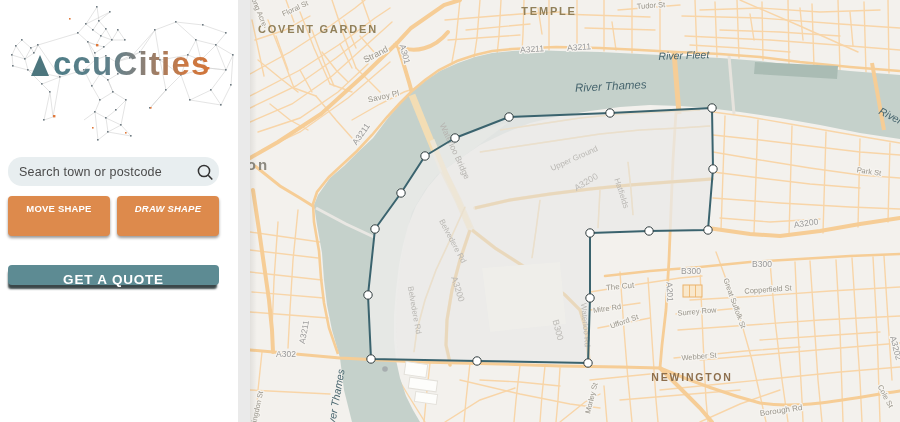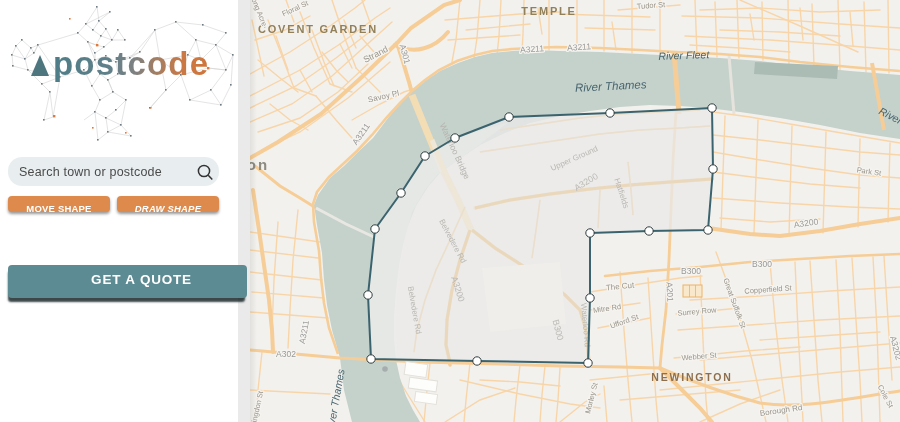--- a/index.html
+++ b/index.html
@@ -11,24 +11,24 @@
   .logo{position:absolute;left:0;top:0;width:238px;height:150px;}
   .logotext{position:absolute;left:53px;top:45px;font-size:33px;font-weight:bold;letter-spacing:1.2px;
     background:linear-gradient(90deg,#4e7d87 0%,#5f808a 35%,#7d8181 52%,#a87d5f 68%,#cc7843 84%,#d0753a 100%);
     -webkit-background-clip:text;background-clip:text;color:transparent;}
   .tri{position:absolute;left:31px;top:55px;width:0;height:0;
     border-left:9.5px solid transparent;border-right:9.5px solid transparent;border-bottom:21px solid #4d767e;}
   .search{position:absolute;left:8px;top:157px;width:211px;height:29px;background:#e8eef0;border-radius:14px;}
   .search span{position:absolute;left:11px;top:8px;font-size:12.5px;color:#4a4a4a;letter-spacing:.2px;}
   .btn{position:absolute;border-radius:4px;color:#fff;font-weight:bold;text-align:center;
     box-shadow:0 2px 3px rgba(0,0,0,0.4);}
-  .btn-or{background:#dd8a4c;top:196px;width:102px;height:16px;font-size:9.5px;letter-spacing:0.2px;line-height:26px;text-align:center;}
+  .btn-or{background:#dd8a4c;top:196px;width:102px;height:40px;font-size:9.5px;letter-spacing:0.2px;line-height:26px;text-align:center;}
   #b1{left:8px;} #b2{left:117px;width:102px;font-style:italic;}
   .btn-gr{background:#8b8b8b;left:8px;top:228px;width:211px;height:23px;font-size:9.5px;letter-spacing:0.2px;line-height:24px;box-shadow:0 3px 2px rgba(20,40,40,0.55);}
-  .btn-teal{background:#5d8b93;left:8px;top:265px;width:211px;height:33px;font-size:13.5px;letter-spacing:0.8px;line-height:30px;box-shadow:-1px 5px 2px -1px rgba(10,25,28,0.8);padding-left:28px;}
+  .btn-teal{background:#5d8b93;left:8px;top:265px;width:211px;height:20px;font-size:13.5px;letter-spacing:0.8px;line-height:30px;box-shadow:-1px 5px 2px -1px rgba(10,25,28,0.8);}
 </style>
 </head>
 <body>
 
 <div class="mapwrap">
 <svg class="mapsvg" width="900" height="422" viewBox="0 0 900 422">
 
 <rect x="240" y="0" width="660" height="422" fill="#f3f1ed"></rect>
 
 <g stroke="#f8d5a8" stroke-width="1.4" fill="none" stroke-linecap="round">
@@ -449,21 +449,21 @@
           <rect x="150" y="107" width="1.6" height="1.6"></rect>
           <rect x="271" y="46" width="1.6" height="1.6"></rect>
           <rect x="69" y="18" width="1.6" height="1.6"></rect>
 </g>
 </svg>
 
   </div>
 
   <div class="tri"></div>
 
-  <div class="logotext">postcode</div>
+  <div class="logotext">ccuCities</div>
 
   <div class="search">
       <span>Search town or postcode</span>
     <svg width="22" height="22" style="position:absolute;right:3px;top:4px" viewBox="0 0 22 22">
 
       <circle cx="10" cy="10" r="5.6" fill="none" stroke="#333" stroke-width="1.5"></circle>
       <line x1="14.2" y1="14.2" x2="18.3" y2="18.5" stroke="#333" stroke-width="1.5"></line>
     </svg>
   </div>
 

